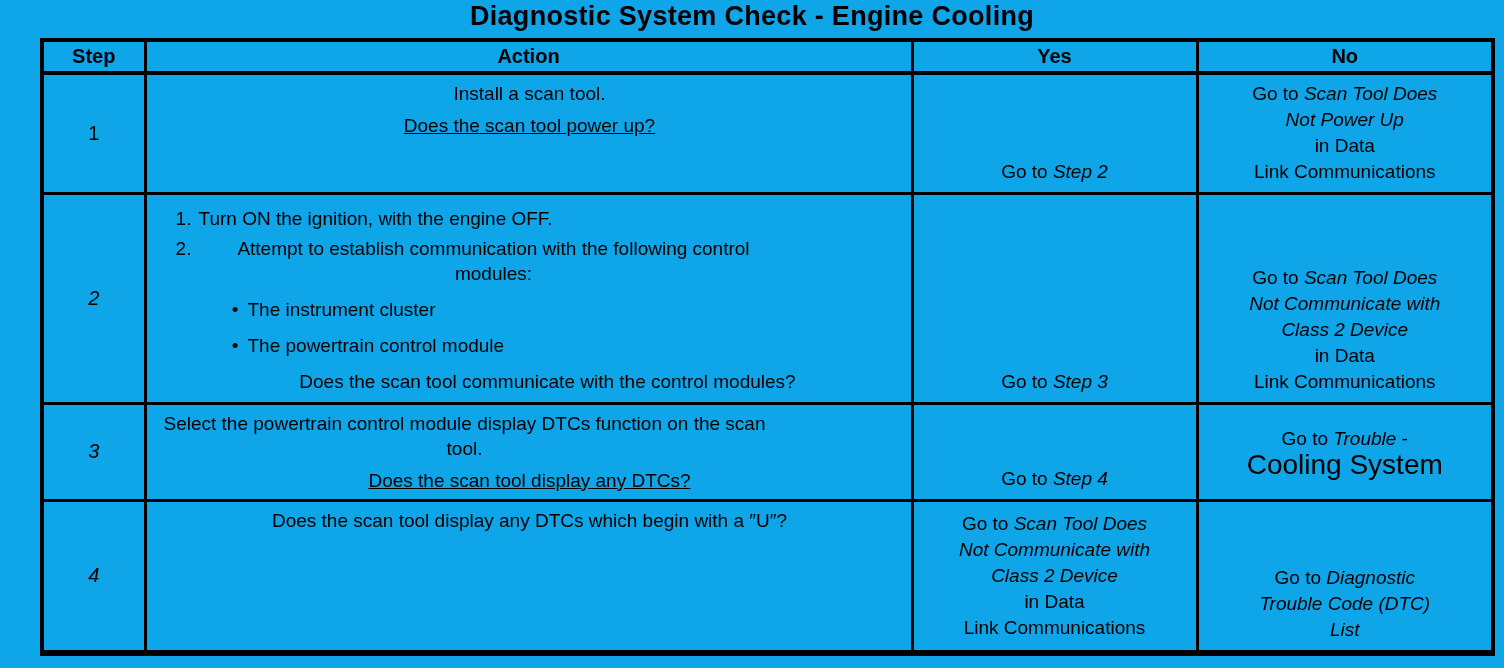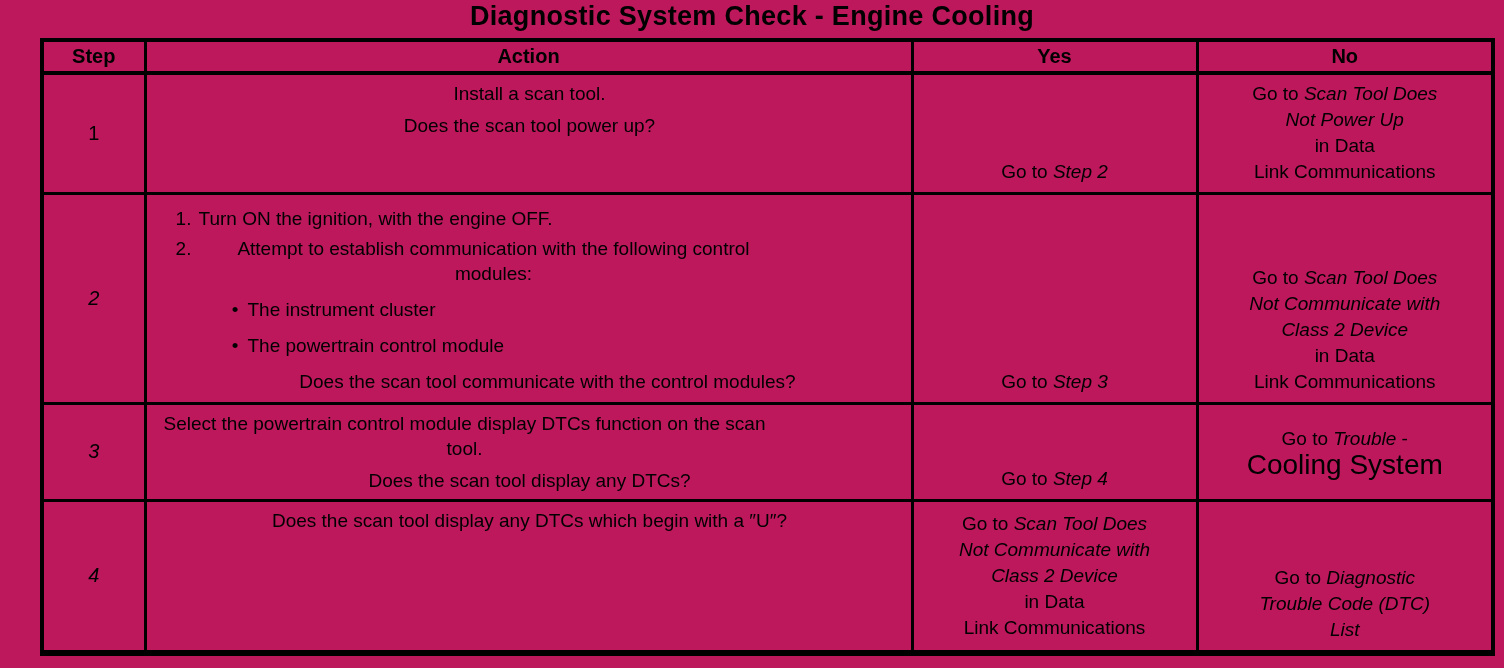--- a/index.html
+++ b/index.html
@@ -1,20 +1,20 @@
 <!DOCTYPE html>
 <html><head>
 <meta charset="utf-8">
 <style>
   html, body { margin: 0; padding: 0; background: #ffffff; }
   .page {
     position: relative;
     width: 1504px;
     height: 668px;
-    background: #be185d;
+    background: #0ea5e9;
     color: #000000;
     font-family: "Liberation Sans", sans-serif;
   }
   .title {
     position: absolute;
     top: 1px;
     left: 0;
     width: 100%;
     text-align: center;
     font-size: 27px;
@@ -55,21 +55,21 @@
     font-size: 20px;
   }
   td.step.it { font-style: italic; }
   td.action {
     padding: 6px 6px 4px 4px;
     font-size: 19px;
     line-height: 25px;
     text-align: center;
   }
   .p { margin: 0 0 0 4px; }
-  .p + .p { margin-top: 7px; }
+  .p + .p { margin-top: 7px; text-decoration: underline; }
   .maxw620 { max-width: 620px; }
   .num { display: flex; margin: 5px 0 0 18px; }
   .num .mk { width: 30px; flex: none; }
   .num .tx { max-width: 590px; }
   .bul { display: flex; margin: 11px 0 0 72px; }
   .bul .bg { width: 25px; flex: none; }
   .q { margin-top: 11px; margin-left: 40px; }
   td.go {
     text-align: center;
     font-size: 19px;

